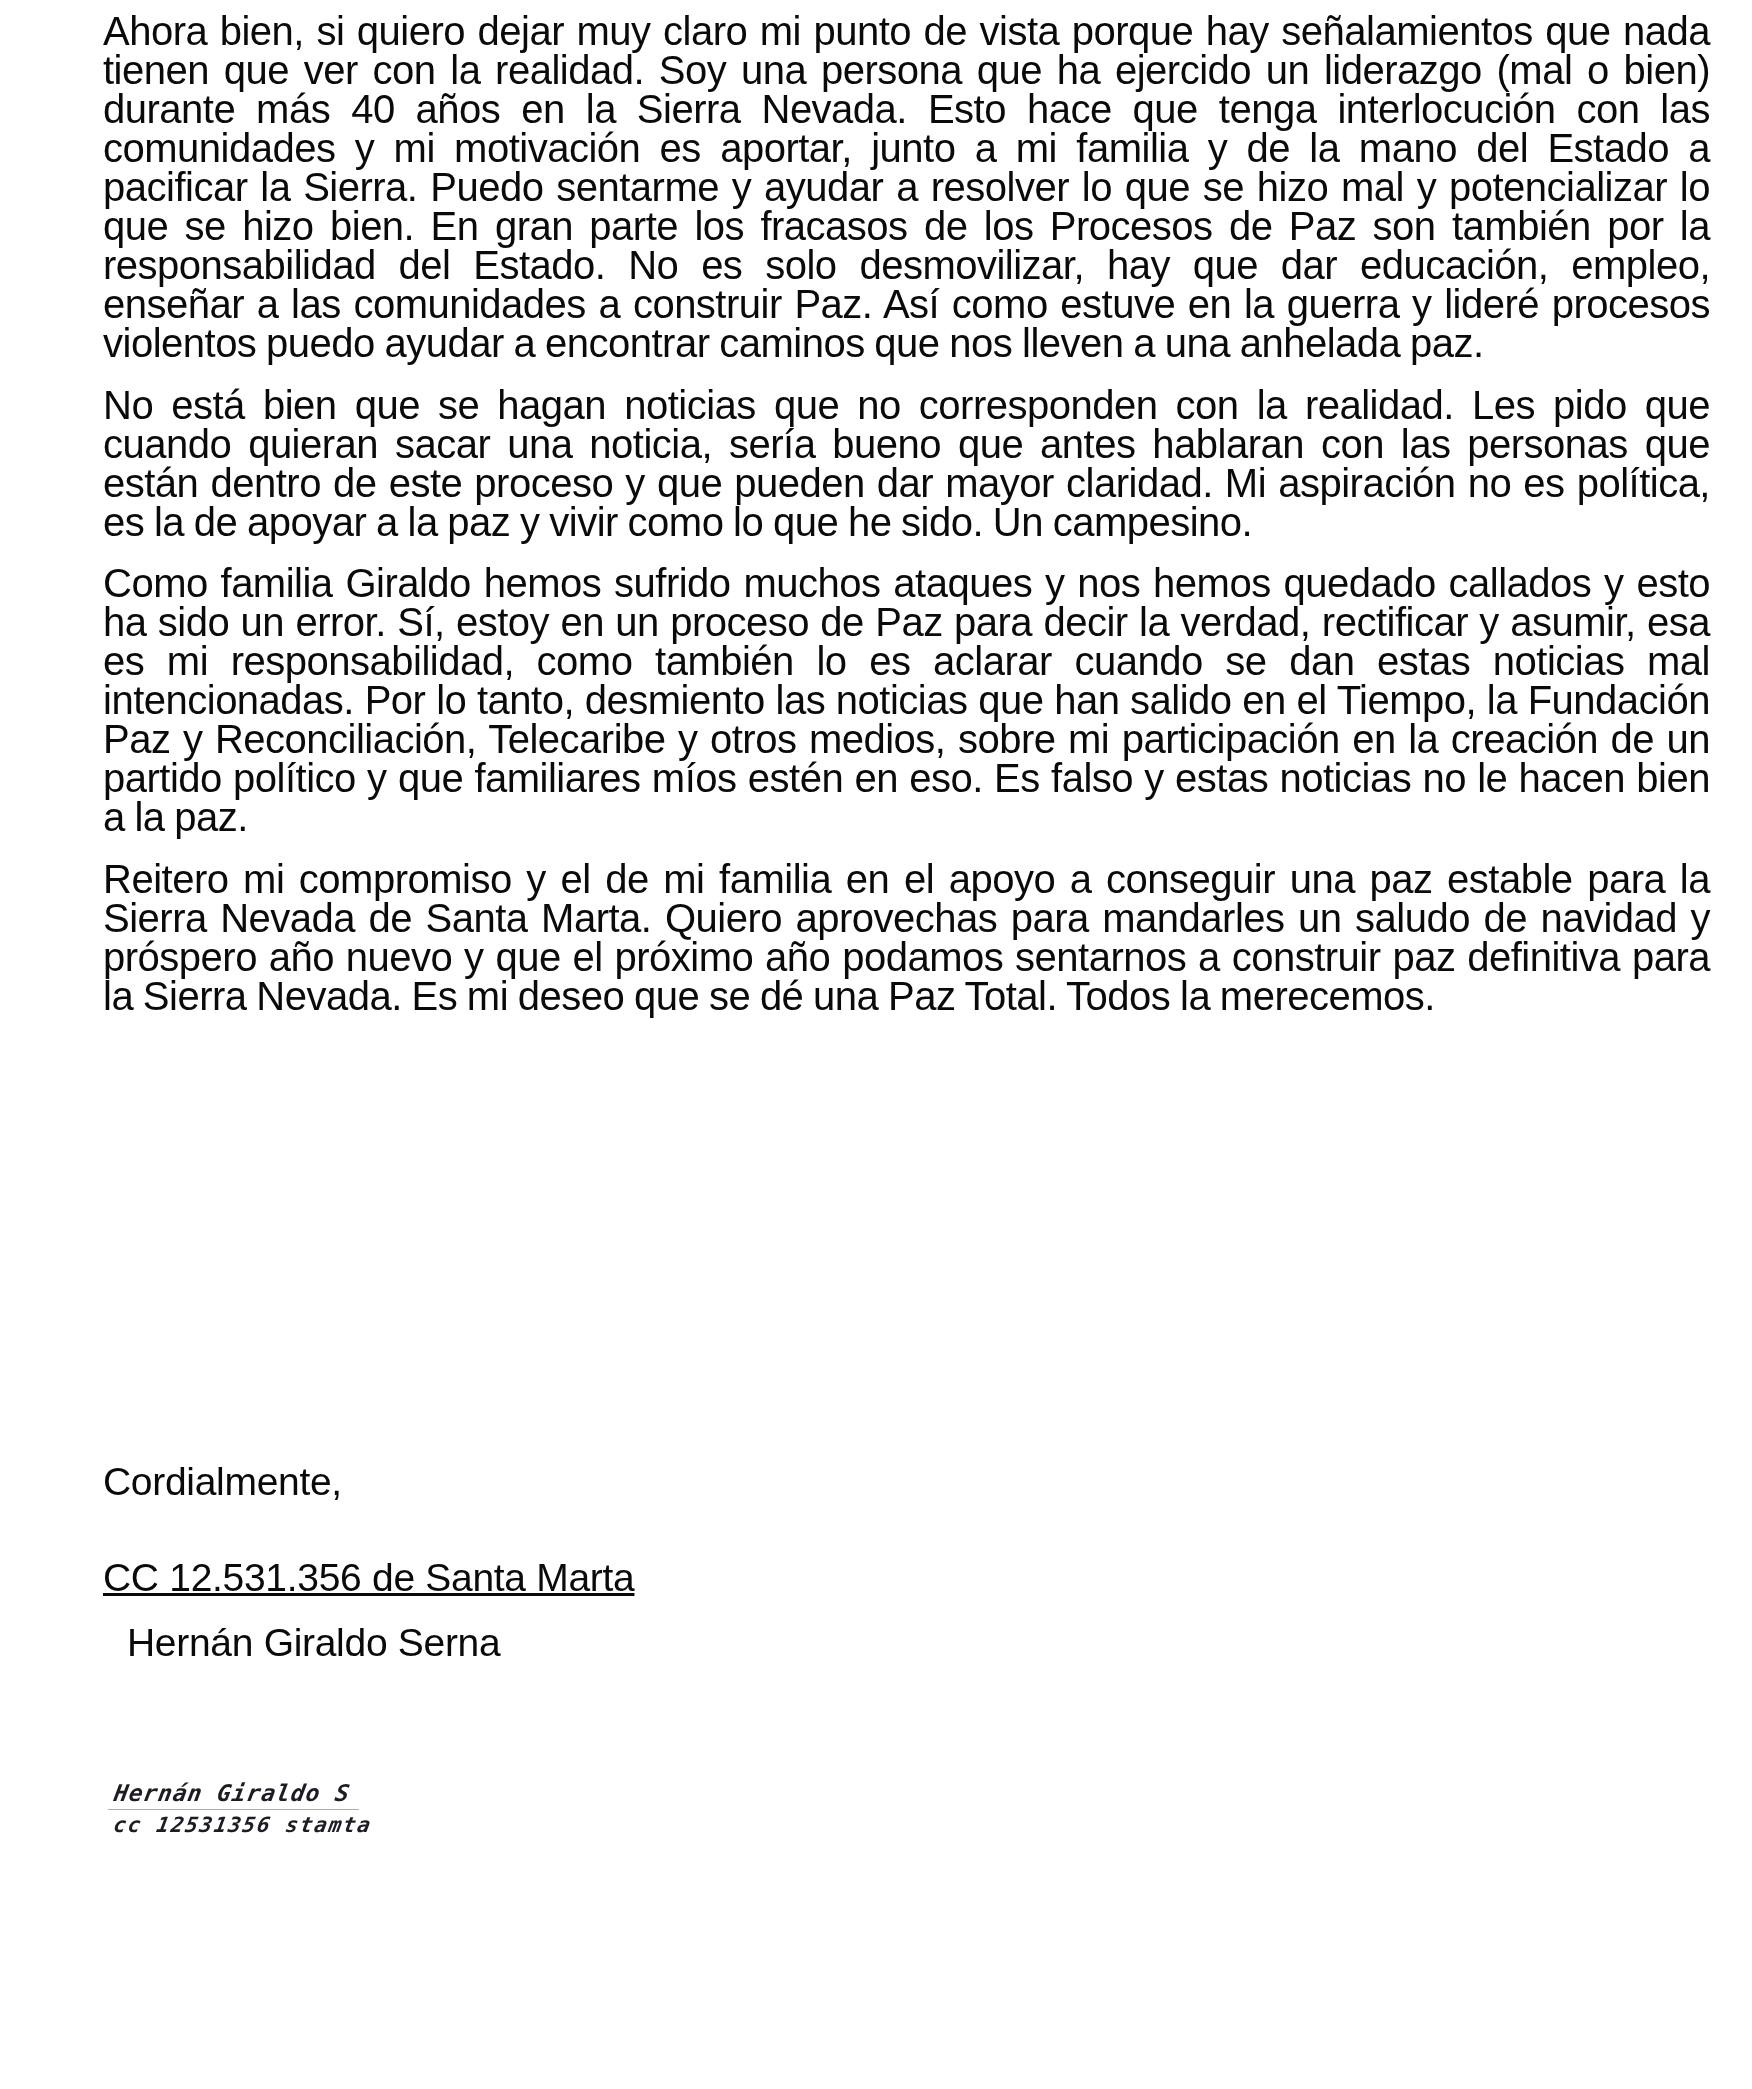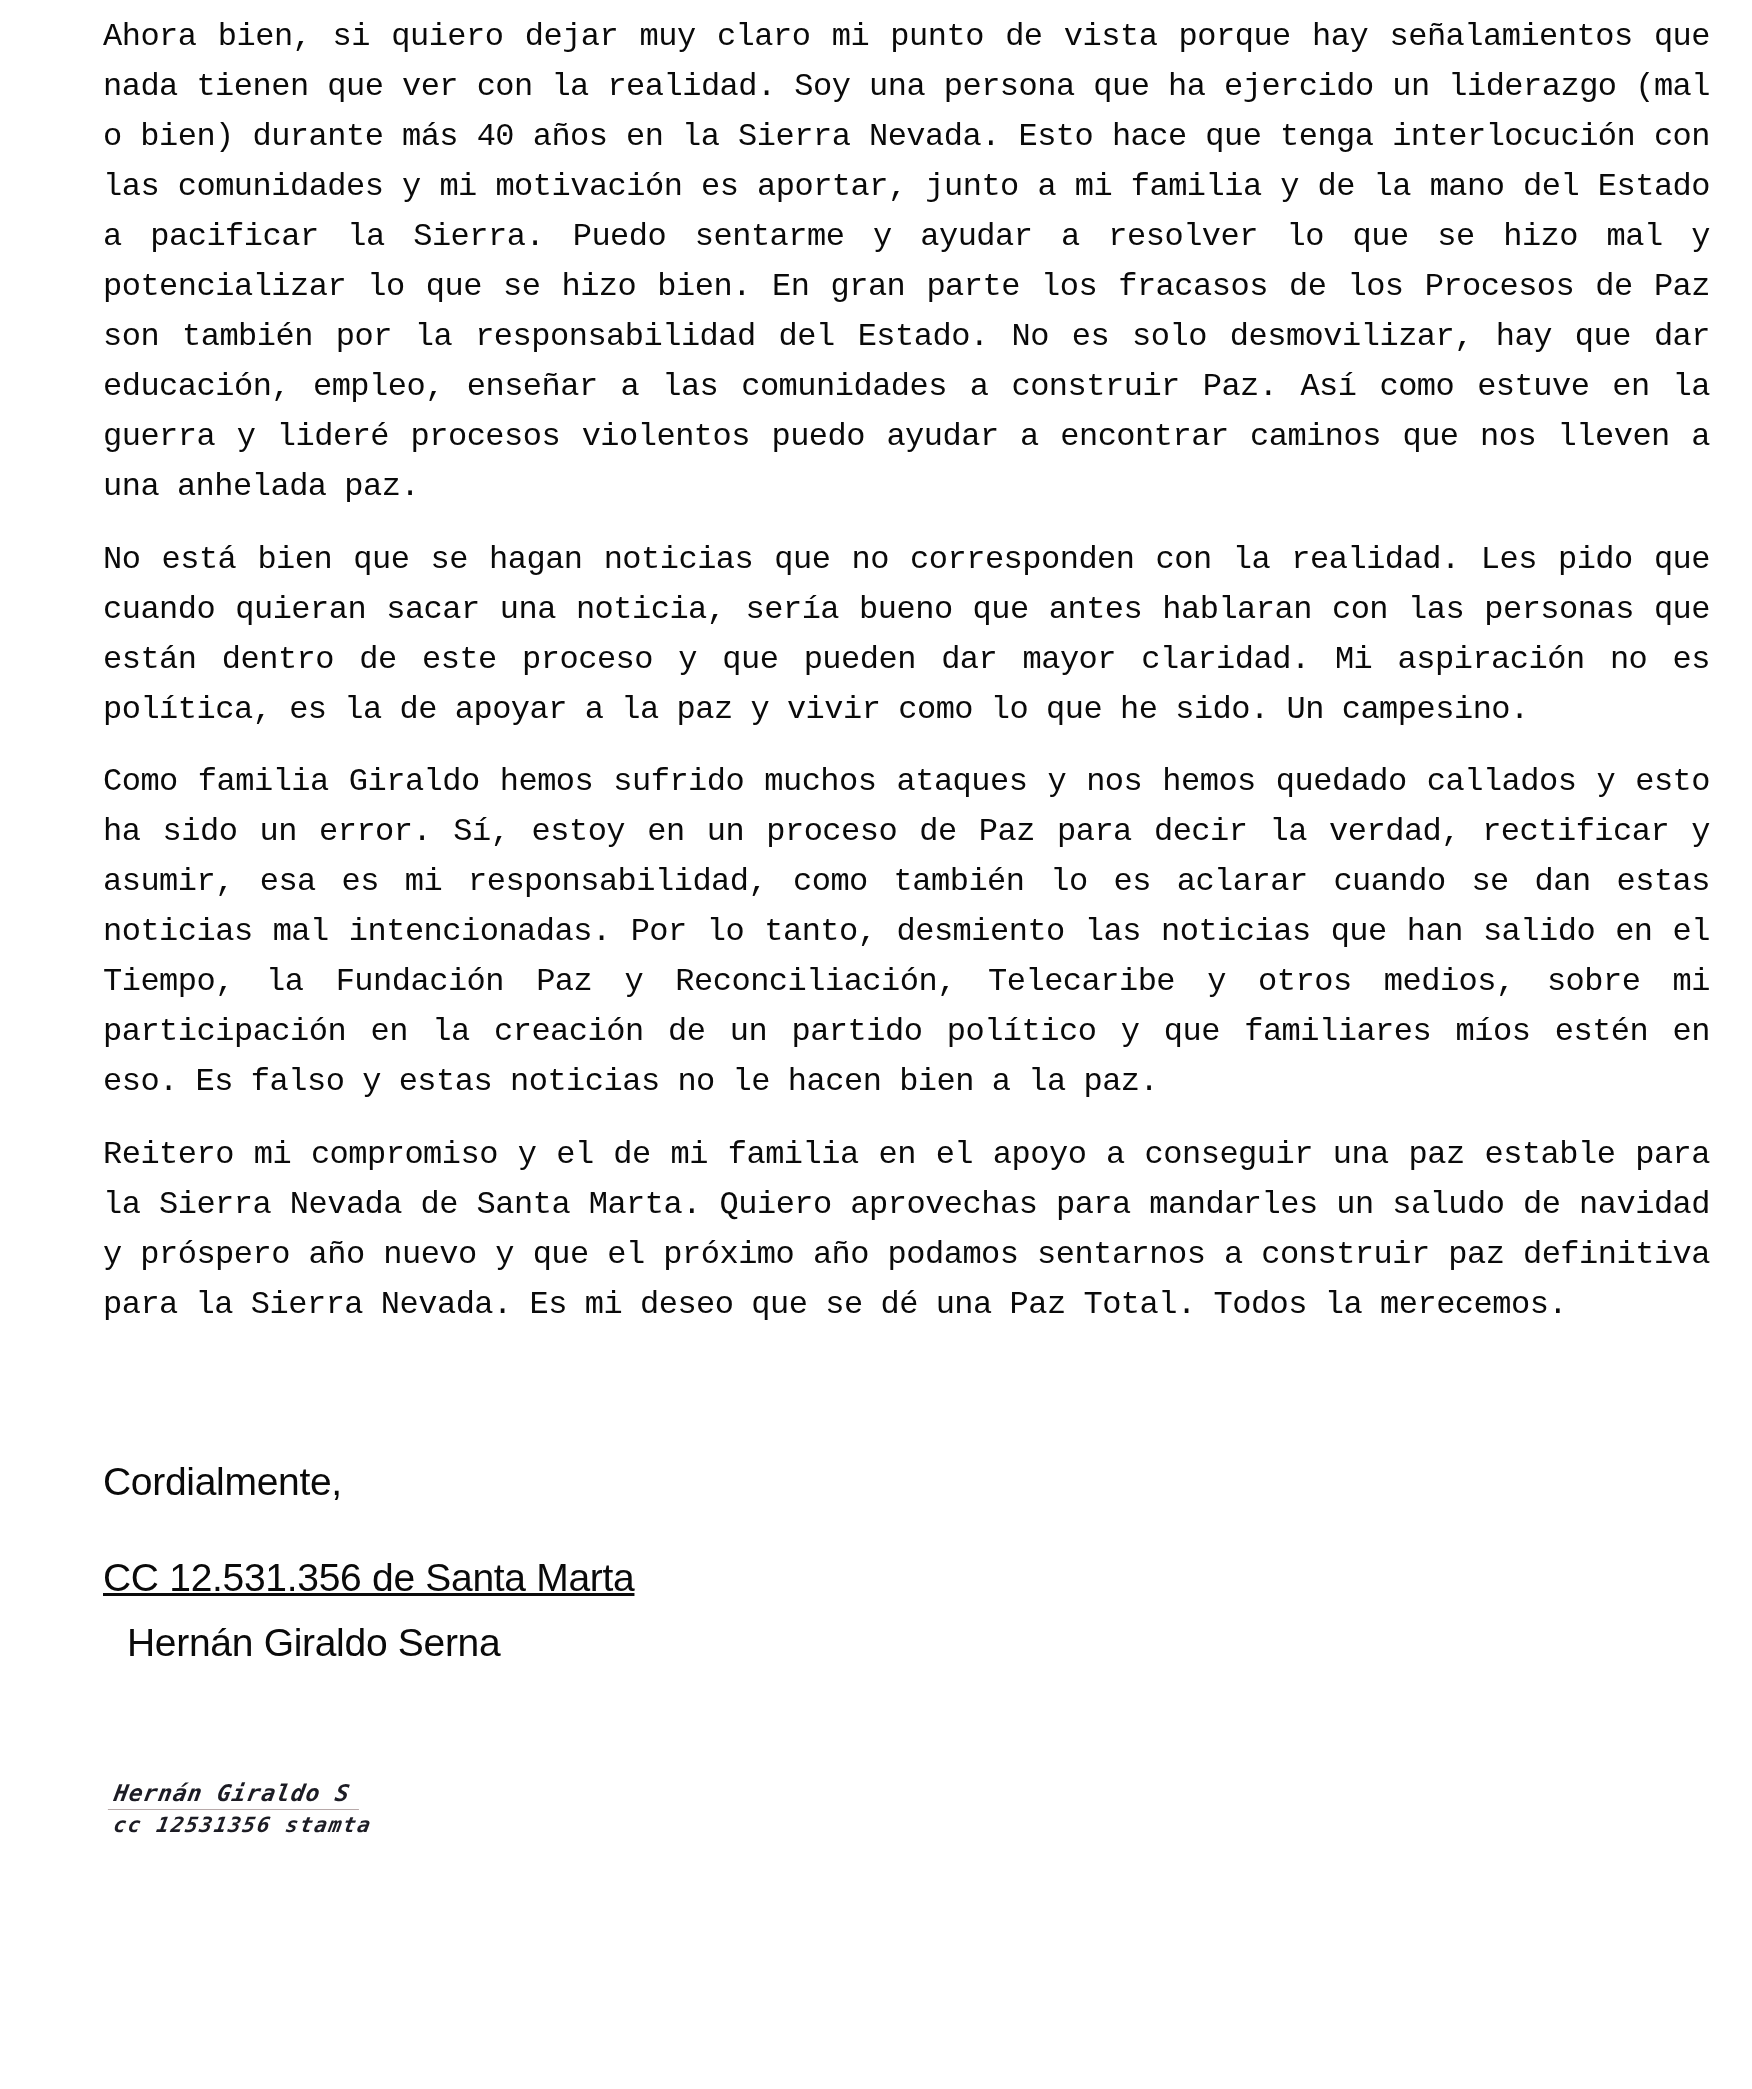--- a/index.html
+++ b/index.html
@@ -16,26 +16,25 @@
       color: #0a0a0a;
     }
     .page {
       position: absolute;
       left: 103px;
       top: 12px;
       width: 1607px;
     }
     .para {
       margin: 0 0 22.5px 0;
-      font-size: 32px;
-      line-height: 50px;
+      font-size: 40px;
+      line-height: 39px;
       text-align: justify;
       letter-spacing: -0.5px;
       word-spacing: -0.9px;
-      font-family: Liberation Mono, monospace;
     }
     .closing {
       position: absolute;
       left: 103px;
       font-size: 39px;
       line-height: 43px;
       letter-spacing: -0.3px;
       white-space: nowrap;
     }
     .signature {

